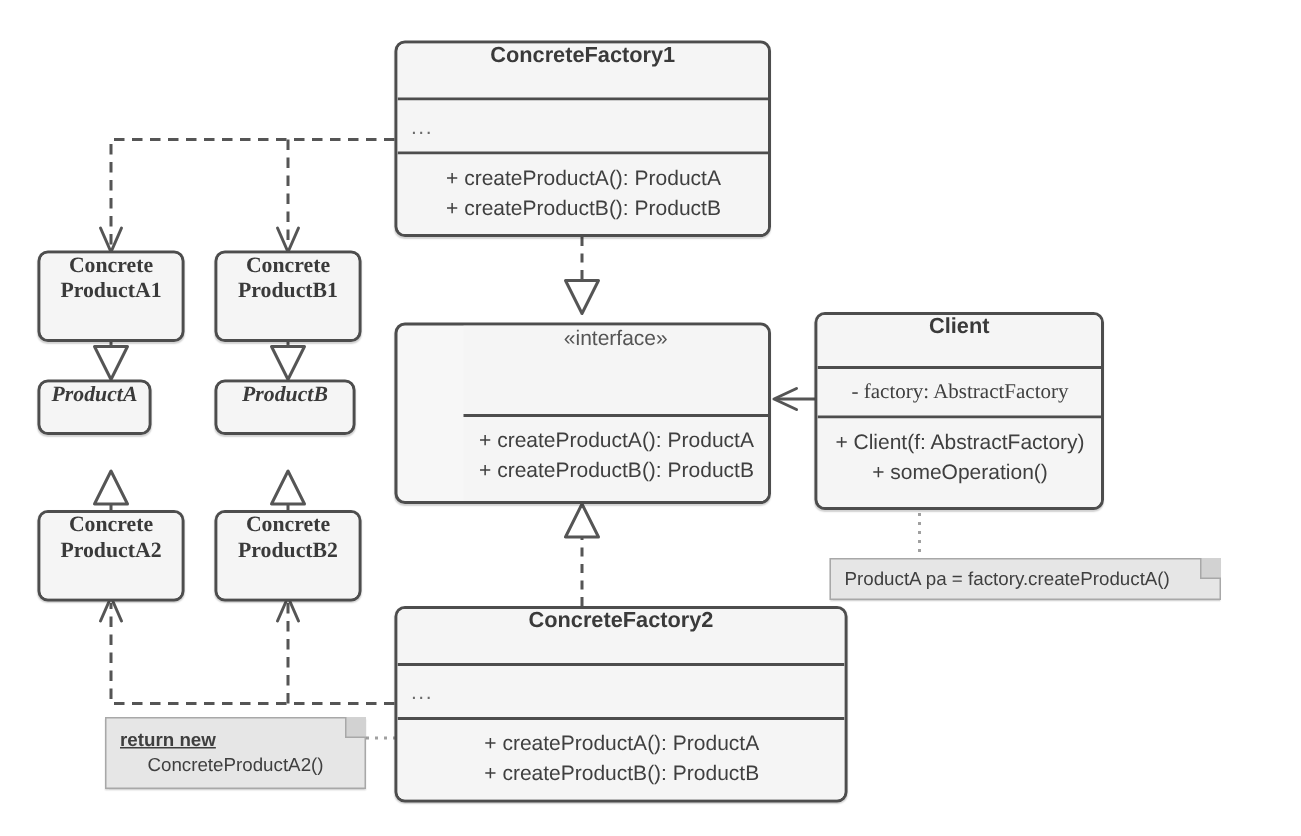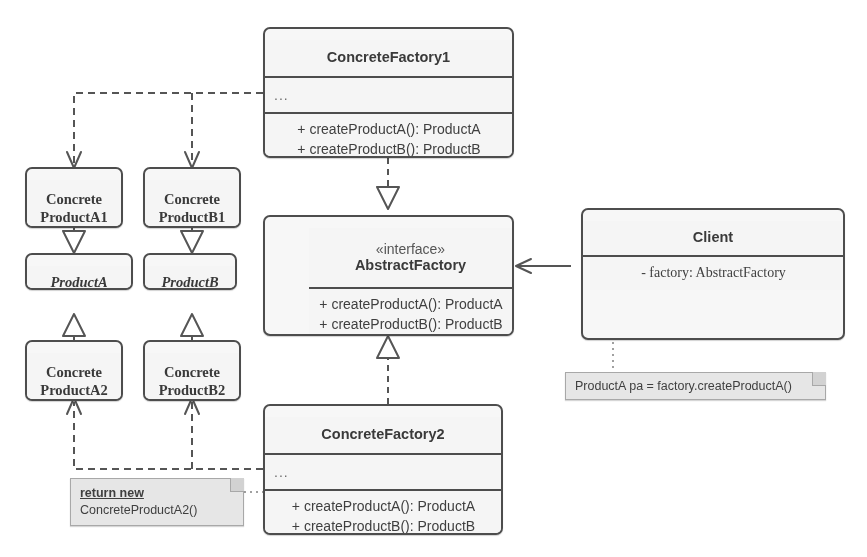--- a/index.html
+++ b/index.html
@@ -47,22 +47,21 @@
   }
   .cmp-name {
     text-align: center;
     color: #3a3a3a;
     font-weight: bold;
     font-size: 14.5px;
     line-height: 1.2;
     display: flex;
     flex-direction: column;
     align-items: center;
-    justify-content: center;
-    margin-top: 11px;
+    justify-content: flex-start;
   }
   .stereotype {
     display: block;
     font-weight: normal;
     font-size: 14px;
     color: #555;
     line-height: 1.15;
   }
   .cmp-list {
     padding: 5px 8px 5px 9px;
@@ -101,21 +100,21 @@
     position: absolute;
     top: -1px;
     right: -1px;
     width: 13px;
     height: 13px;
     background: #d2d2d2;
     border-left: 1px solid #a8a8a8;
     border-bottom: 1px solid #a8a8a8;
   }
   .note-strong { font-weight: bold; display: block; text-decoration: underline; }
-  .note-plain  { display: block; }
+  .note-plain  { display: block; text-align: center; }
 </style>
 </head>
 <body>
 
 <div id="diagram">
 
   <svg id="edges" viewBox="0 0 867 557" width="867" height="557" xmlns="http://www.w3.org/2000/svg">
 
     <g>
       <line x1="388" y1="158" x2="388" y2="186" stroke="#555" stroke-width="2" stroke-dasharray="6,5"></line>
@@ -183,65 +182,68 @@
     </div>
     <div class="compartment cmp-list" style="height:53px;">
       <div>+ createProductA(): ProductA</div>
       <div>+ createProductB(): ProductB</div>
     </div>
   </div>
 
   <div class="uml-class" style="left:263px; top:215px; width:251px; height:121px;padding-left:44px;">
     <div class="compartment cmp-name" style="height:61px;">
       <span class="stereotype">«interface»</span>
-      <span>AbstractFactory</span>
     </div>
     <div class="compartment cmp-list" style="height:60px;">
       <div>+ createProductA(): ProductA</div>
       <div>+ createProductB(): ProductB</div>
     </div>
   </div>
 
-  <div class="uml-class" style="left:263px; top:404px; width:240px; height:131px;">
+  <div class="uml-class" style="left:263px; top:404px; width:302px; height:131px;">
     <div class="compartment cmp-name" style="height:38px;">
       <span>ConcreteFactory2</span>
     </div>
     <div class="compartment cmp-ellipsis" style="height:36px;">
       <span>...</span>
     </div>
     <div class="compartment cmp-list" style="height:53px;">
       <div>+ createProductA(): ProductA</div>
       <div>+ createProductB(): ProductB</div>
     </div>
   </div>
 
-  <div class="uml-class" style="left:581px; top:208px; width:264px; height:132px;">
+  <div class="uml-class" style="left:543px; top:208px; width:193px; height:132px;">
     <div class="compartment cmp-name" style="height:36px;">
       <span>Client</span>
     </div>
     <div class="compartment cmp-list" style="height:33px; padding-top:6px;font-family:Liberation Serif, serif;">
       <div>- factory: AbstractFactory</div>
     </div>
+    <div class="compartment cmp-list" style="height:59px;">
+      <div>+ Client(f: AbstractFactory)</div>
+      <div>+ someOperation()</div>
+    </div>
   </div>
 
   <div class="uml-class product-box" style="left:25px; top:167px; width:98px; height:61px;">
     <div class="compartment cmp-name" style="height:100%;">
       <span>Concrete</span>
       <span>ProductA1</span>
     </div>
   </div>
 
   <div class="uml-class product-box" style="left:143px; top:167px; width:98px; height:61px;">
     <div class="compartment cmp-name" style="height:100%;">
       <span>Concrete</span>
       <span>ProductB1</span>
     </div>
   </div>
 
-  <div class="uml-class product-box" style="left:25px; top:253px; width:108px; height:37px;">
+  <div class="uml-class product-box" style="left:25px; top:253px; width:76px; height:37px;">
     <div class="compartment cmp-name abstract-name" style="height:100%;">
       <span>ProductA</span>
     </div>
   </div>
 
   <div class="uml-class product-box" style="left:143px; top:253px; width:94px; height:37px;">
     <div class="compartment cmp-name abstract-name" style="height:100%;">
       <span>ProductB</span>
     </div>
   </div>
@@ -253,21 +255,21 @@
     </div>
   </div>
 
   <div class="uml-class product-box" style="left:143px; top:340px; width:98px; height:61px;">
     <div class="compartment cmp-name" style="height:100%;">
       <span>Concrete</span>
       <span>ProductB2</span>
     </div>
   </div>
 
-  <div class="uml-note" style="left:553px; top:372px; width:261px; height:28px; display:flex; align-items:center;margin-left:12px;">
+  <div class="uml-note" style="left:553px; top:372px; width:261px; height:28px; display:flex; align-items:center;">
     <span class="fold"></span>
     <span>ProductA pa = factory.createProductA()</span>
   </div>
 
   <div class="uml-note" style="left:70px; top:478px; width:174px; height:48px;">
     <span class="fold"></span>
     <span class="note-strong">return new</span>
     <span class="note-plain">ConcreteProductA2()</span>
   </div>
 

